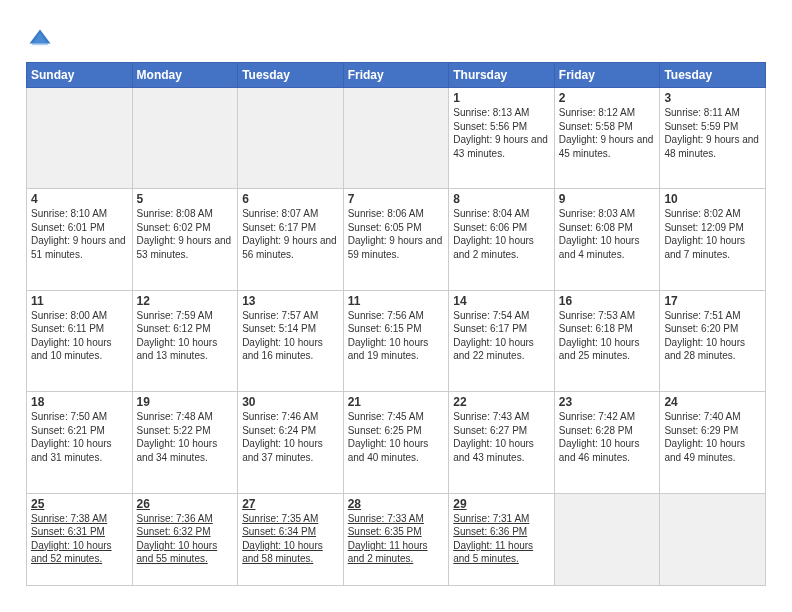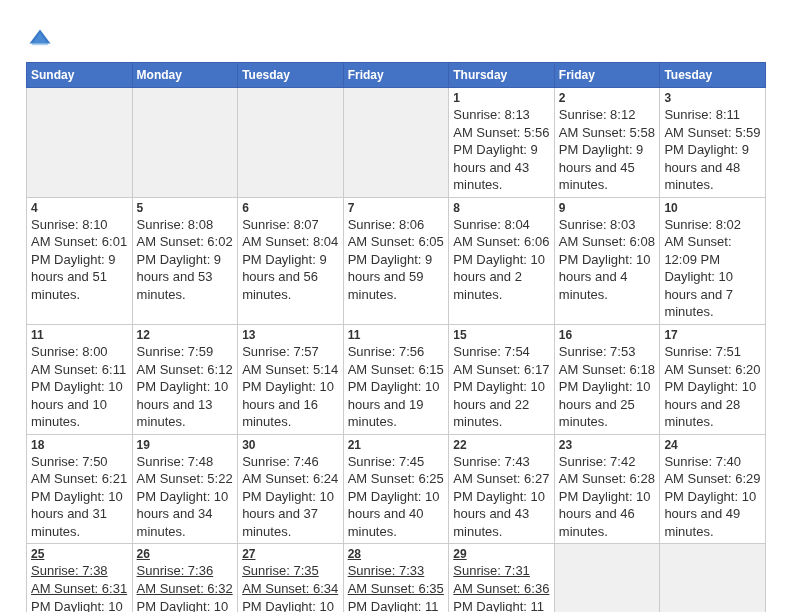--- a/index.html
+++ b/index.html
@@ -79,21 +79,21 @@
       height: 80px;
       text-decoration: underline;
     }
     .day-num {
       font-size: 12px;
       font-weight: bold;
       display: block;
       margin-bottom: 1px;
     }
     .day-info {
-      font-size: 13px;
+      font-size: 10px;
       line-height: 1.35;
       color: #333;
     }
     .shaded { background: #f0f0f0; }
   </style>
 </head>
 <body>
 
 <div class="page">
   <div class="header">
@@ -165,21 +165,21 @@
           <td>
             <span class="day-num">5</span>
             <div class="day-info">Sunrise: 8:08 AM
 Sunset: 6:02 PM
 Daylight: 9 hours
 and 53 minutes.</div>
           </td>
           <td>
             <span class="day-num">6</span>
             <div class="day-info">Sunrise: 8:07 AM
-Sunset: 8:04 PM
+Sunset: 6:17 PM
 Daylight: 9 hours
 and 56 minutes.</div>
           </td>
           <td>
             <span class="day-num">7</span>
             <div class="day-info">Sunrise: 8:06 AM
 Sunset: 6:05 PM
 Daylight: 9 hours
 and 59 minutes.</div>
           </td>
@@ -228,21 +228,21 @@
 and 16 minutes.</div>
           </td>
           <td>
             <span class="day-num">11</span>
             <div class="day-info">Sunrise: 7:56 AM
 Sunset: 6:15 PM
 Daylight: 10 hours
 and 19 minutes.</div>
           </td>
           <td>
-            <span class="day-num">15</span>
+            <span class="day-num">14</span>
             <div class="day-info">Sunrise: 7:54 AM
 Sunset: 6:17 PM
 Daylight: 10 hours
 and 22 minutes.</div>
           </td>
           <td>
             <span class="day-num">16</span>
             <div class="day-info">Sunrise: 7:53 AM
 Sunset: 6:18 PM
 Daylight: 10 hours

